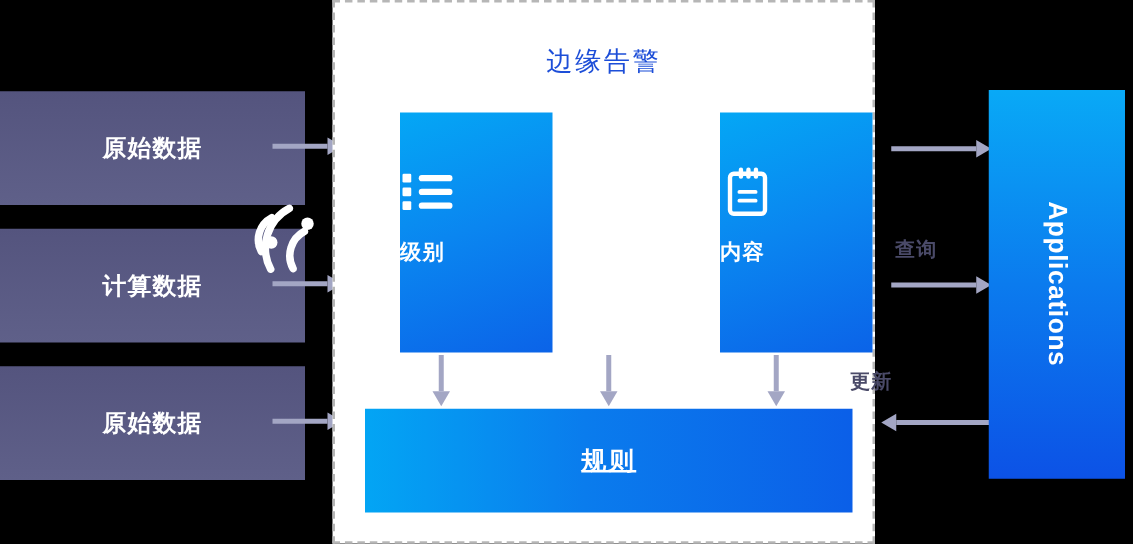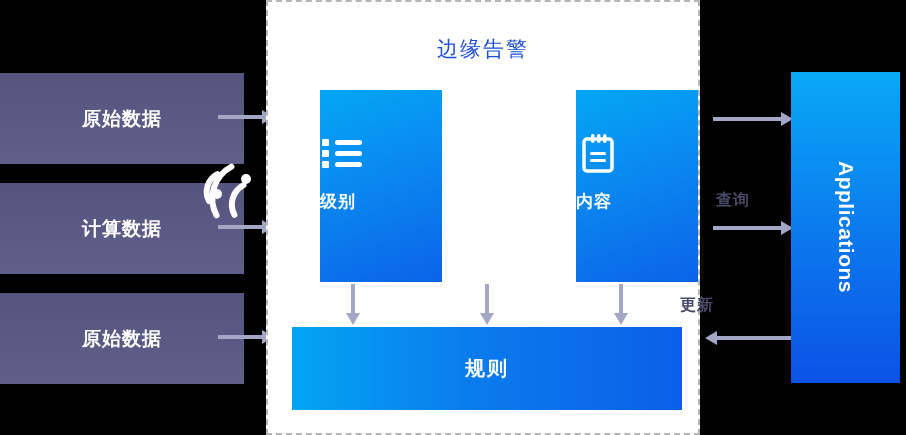--- a/index.html
+++ b/index.html
@@ -108,20 +108,21 @@
     background: linear-gradient(90deg, #03a5f4 0%, #0a7ced 45%, #0b5fe8 100%);
     display: flex;
     align-items: center;
     justify-content: center;
   }
   #rules-label {
     color: #ffffff;
     font-size: 20px;
     font-weight: bold;
     letter-spacing: 2px;
+    text-decoration: underline;
   }
 
   
   #apps-box {
     position: absolute;
     left: 791px;
     top: 72px;
     width: 109px;
     height: 311px;
     background: linear-gradient(180deg, #09a9f6 0%, #0b7bee 50%, #0c52e6 100%);

